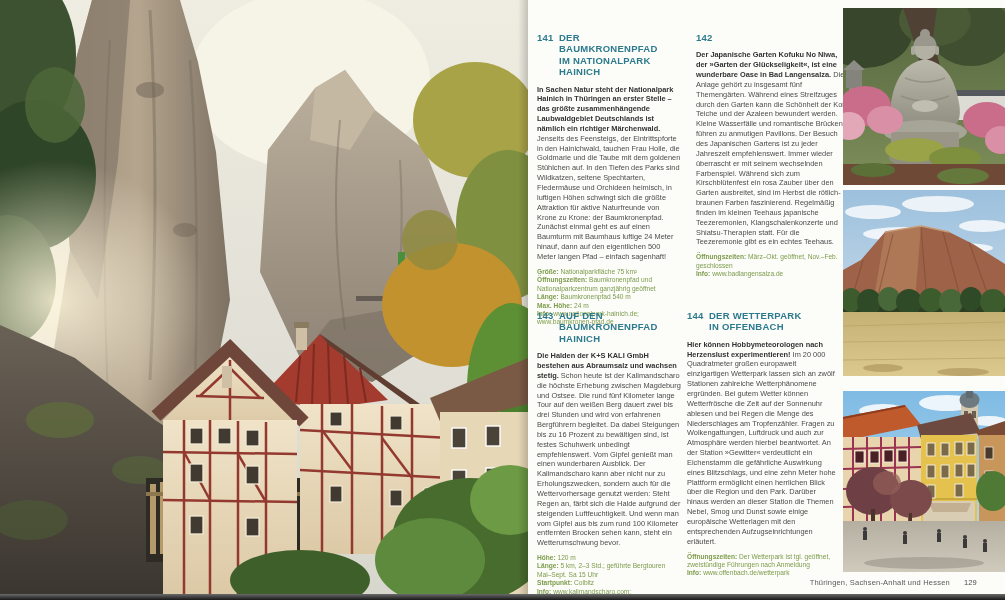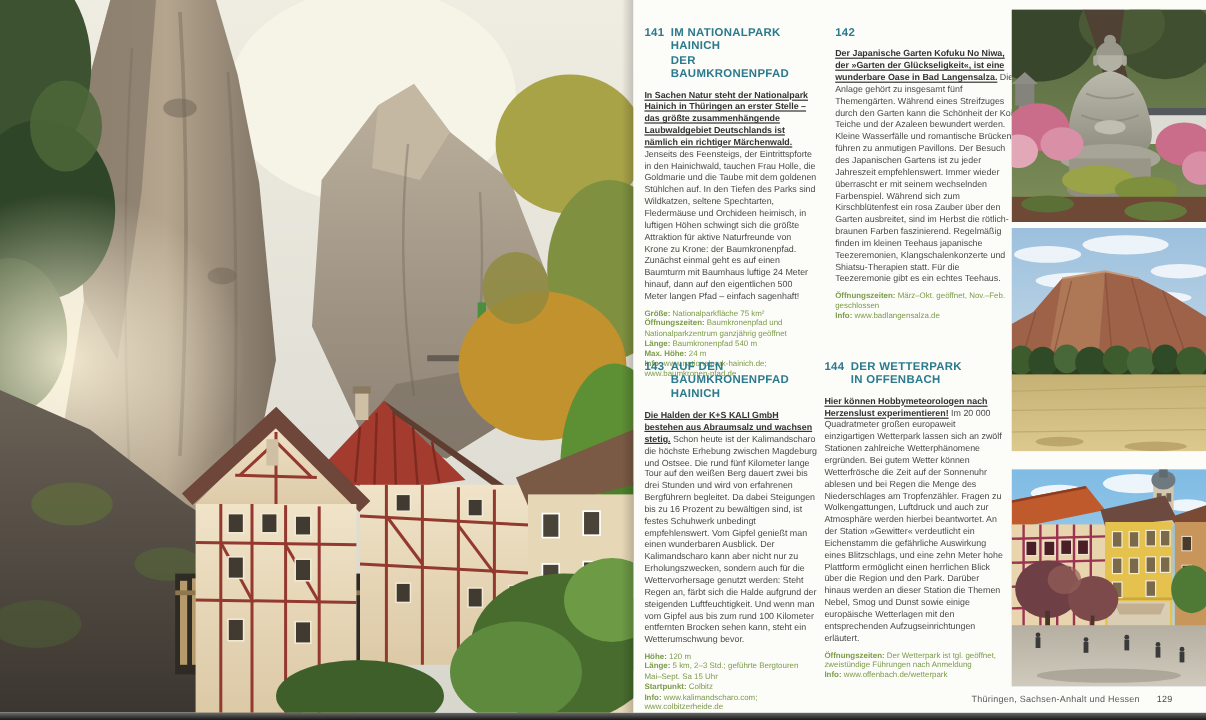--- a/index.html
+++ b/index.html
@@ -9,31 +9,31 @@
     -webkit-font-smoothing:antialiased;
   }
   .spread{position:absolute;inset:0;}
   
   .left-page{position:absolute;left:0;top:0;width:528px;height:594px;overflow:hidden;}
   .left-page svg{display:block;width:100%;height:100%;}
   .left-page::after{content:"";position:absolute;top:0;right:0;width:10px;height:100%;
     background:linear-gradient(to left,rgba(0,0,0,.18),rgba(0,0,0,0));}
   
   .right-page{position:absolute;left:528px;top:0;width:477px;height:594px;background:#fcfcf9;}
-  .entry{position:absolute;}
+  .entry{position:absolute;margin-top:10px;}
   .e141{left:9px;top:22px;width:144px;}
   .e143{left:9px;top:300px;width:144px;}
   .e142{left:168px;top:22px;width:151px;}
   .e144{left:159px;top:300px;width:151px;}
   .entry-head{display:flex;gap:5px;margin:0 0 7px 0;
     font-size:9.5px;line-height:1.2;font-weight:bold;letter-spacing:.25px;color:#2b7a8d;}
   .entry-head .num{flex:0 0 17px;}
   .entry-head .titles span{display:block;}
   .entry-body{margin:0;font-size:7.4px;line-height:1.33;color:#4b4b4b;text-align:left;}
-  .entry-body .lead{font-weight:bold;color:#333333;text-decoration:underline;}
+  .entry-body .lead{font-weight:bold;color:#333333;}
   .info{margin-top:6px;font-size:6.6px;line-height:1.28;color:#7d9c4c;}
   .info p{margin:0;}
   .info b{font-weight:bold;color:#7d9c4c;}
   
   .photo{position:absolute;margin:0;overflow:hidden;background:#ddd;}
   .photo svg{display:block;width:100%;height:100%;}
   .ph-buddha{left:315px;top:8px;width:162px;height:177px;}
   .ph-mountain{left:315px;top:190px;width:162px;height:186px;}
   .ph-town{left:315px;top:391px;width:162px;height:181px;}
   
@@ -230,22 +230,22 @@
       </g>
     </svg>
   </div>
 
   <div class="right-page">
 
     <article class="entry e141">
       <h3 class="entry-head">
         <span class="num">141</span>
         <span class="titles">
+          <span>DER BAUMKRONENPFAD</span>
           <span>IM NATIONALPARK HAINICH</span>
-          <span>DER BAUMKRONENPFAD</span>
         </span>
       </h3>
       <p class="entry-body"><span class="lead">In Sachen Natur steht der Nationalpark Hainich in Thüringen an erster Stelle – das größte zusammenhängende Laubwaldgebiet Deutschlands ist nämlich ein richtiger Märchenwald.</span> <span>Jenseits des Feensteigs, der Eintrittspforte in den Hainichwald, tauchen Frau Holle, die Goldmarie und die Taube mit dem goldenen Stühlchen auf. In den Tiefen des Parks sind Wildkatzen, seltene Spechtarten, Fledermäuse und Orchideen heimisch, in luftigen Höhen schwingt sich die größte Attraktion für aktive Naturfreunde von Krone zu Krone: der Baumkronenpfad. Zunächst einmal geht es auf einen Baumturm mit Baumhaus luftige 24 Meter hinauf, dann auf den eigentlichen 500 Meter langen Pfad – einfach sagenhaft!</span></p>
       <div class="info">
         <p><b>Größe:</b> <span>Nationalparkfläche 75 km²</span></p>
         <p><b>Öffnungszeiten:</b> <span>Baumkronenpfad und Nationalparkzentrum ganzjährig geöffnet</span></p>
         <p><b>Länge:</b> <span>Baumkronenpfad 540 m</span></p>
         <p><b>Max. Höhe:</b> <span>24 m</span></p>
         <p><b>Info:</b> <span>www.nationalpark-hainich.de; www.baumkronen-pfad.de</span></p>
       </div>

